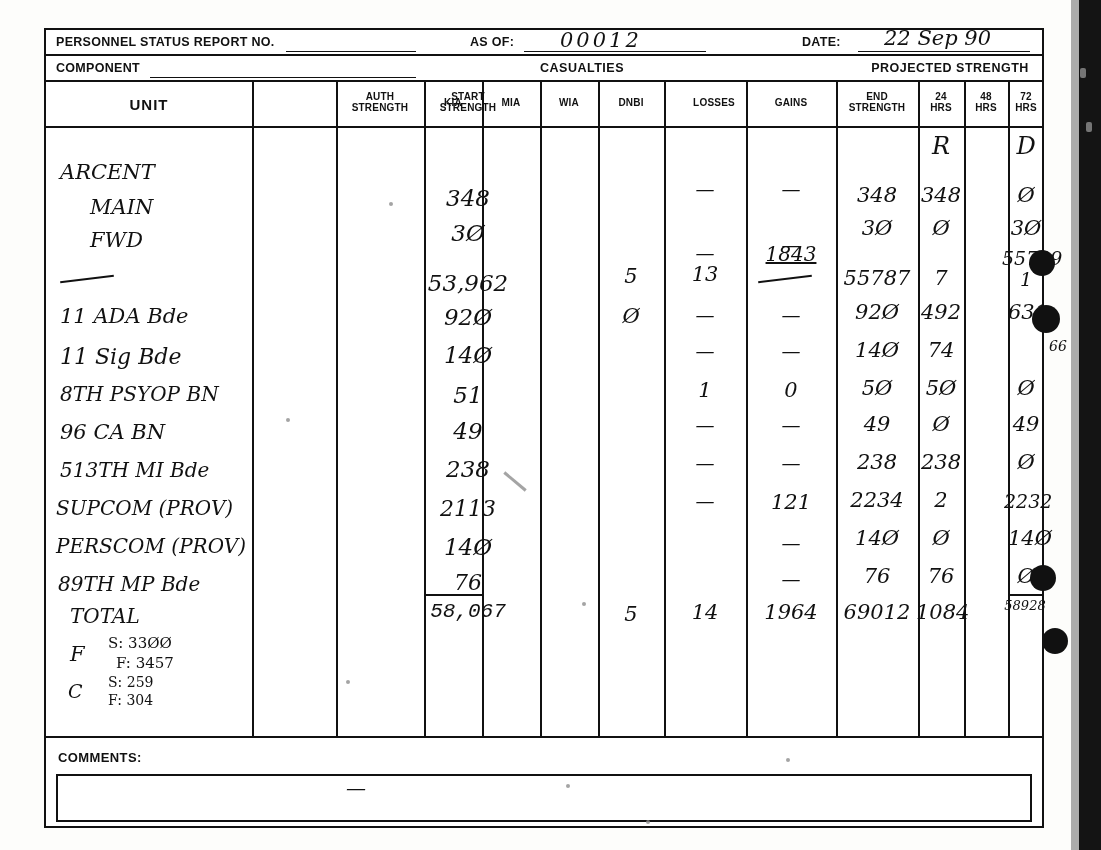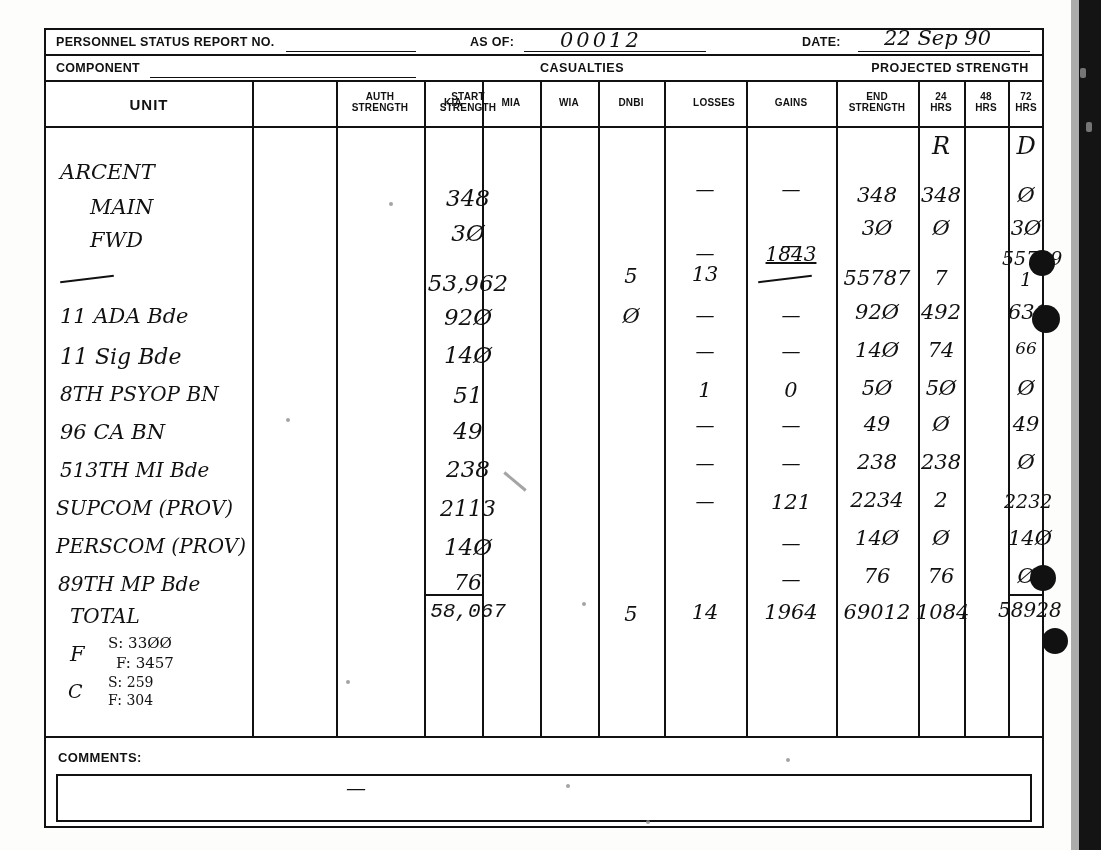--- a/index.html
+++ b/index.html
@@ -305,21 +305,21 @@
     <div class="cell ctr" style="left:790px; top:218px; width:82px; font-size:21px;">92Ø</div>
     <div class="cell ctr" style="left:872px; top:218px; width:46px; font-size:21px;">492</div>
     <div class="cell ctr" style="left:962px; top:218px; width:36px; font-size:21px;">631</div>
 
     <div class="cell" style="left:14px; top:262px; font-size:22px;">11 Sig Bde</div>
     <div class="cell ctr" style="left:290px; top:260px; width:88px; transform:translateX(88px); font-size:23px;">14Ø</div>
     <div class="cell ctr" style="left:618px; top:258px; width:82px; font-size:19px;">—</div>
     <div class="cell ctr" style="left:700px; top:258px; width:90px; font-size:19px;">—</div>
     <div class="cell ctr" style="left:790px; top:256px; width:82px; font-size:21px;">14Ø</div>
     <div class="cell ctr" style="left:872px; top:256px; width:46px; font-size:21px;">74</div>
-    <div class="cell ctr" style="left:962px; top:256px; width:36px; font-size:17px;">66</div>
+    <div class="cell ctr" style="left:962px; top:256px; width:36px; font-size:14px;padding-left:32px;">66</div>
 
     <div class="cell" style="left:14px; top:300px; font-size:20px;">8TH PSYOP BN</div>
     <div class="cell ctr" style="left:290px; top:300px; width:88px; transform:translateX(88px); font-size:23px;">51</div>
     <div class="cell ctr" style="left:618px; top:296px; width:82px; font-size:21px;">1</div>
     <div class="cell ctr" style="left:700px; top:296px; width:90px; font-size:21px;">0</div>
     <div class="cell ctr" style="left:790px; top:294px; width:82px; font-size:21px;">5Ø</div>
     <div class="cell ctr" style="left:872px; top:294px; width:46px; font-size:21px;">5Ø</div>
     <div class="cell ctr" style="left:962px; top:294px; width:36px; font-size:21px;">Ø</div>
 
     <div class="cell" style="left:14px; top:338px; font-size:21px;">96 CA BN</div>
@@ -363,21 +363,21 @@
     <div class="seg" style="left:378px; top:512px; width:58px;"></div>
     <div class="seg" style="left:962px; top:512px; width:36px;"></div>
 
     <div class="cell" style="left:24px; top:522px; font-size:20px;">TOTAL</div>
     <div class="cell ctr" style="left:290px; top:518px; width:88px; transform:translateX(88px); font-size:21px;font-family:Liberation Mono, monospace;">58,067</div>
     <div class="cell ctr" style="left:552px; top:520px; width:66px; font-size:21px;">5</div>
     <div class="cell ctr" style="left:618px; top:518px; width:82px; font-size:21px;">14</div>
     <div class="cell ctr" style="left:700px; top:518px; width:90px; font-size:21px;">1964</div>
     <div class="cell ctr" style="left:790px; top:518px; width:82px; font-size:21px;">69012</div>
     <div class="cell ctr" style="left:870px; top:518px; width:50px; font-size:21px;">1084</div>
-    <div class="cell ctr" style="left:952px; top:516px; width:54px; font-size:20px;text-align:center;">58928</div>
+    <div class="cell ctr" style="left:952px; top:516px; width:54px; font-size:13px;text-align:center;">58928</div>
 
     <div class="cell" style="left:24px; top:560px; font-size:21px;">F</div>
     <div class="cell" style="left:62px; top:552px; font-size:15px; font-style:normal;">S: 33ØØ</div>
     <div class="cell" style="left:70px; top:572px; font-size:15px; font-style:normal;">F: 3457</div>
 
     <div class="cell" style="left:22px; top:598px; font-size:19px;">C</div>
     <div class="cell" style="left:62px; top:592px; font-size:14px; font-style:normal;">S: 259</div>
     <div class="cell" style="left:62px; top:610px; font-size:14px; font-style:normal;">F: 304</div>
 
     <div class="speck" style="left:343px; top:120px; width:4px; height:4px;"></div>

